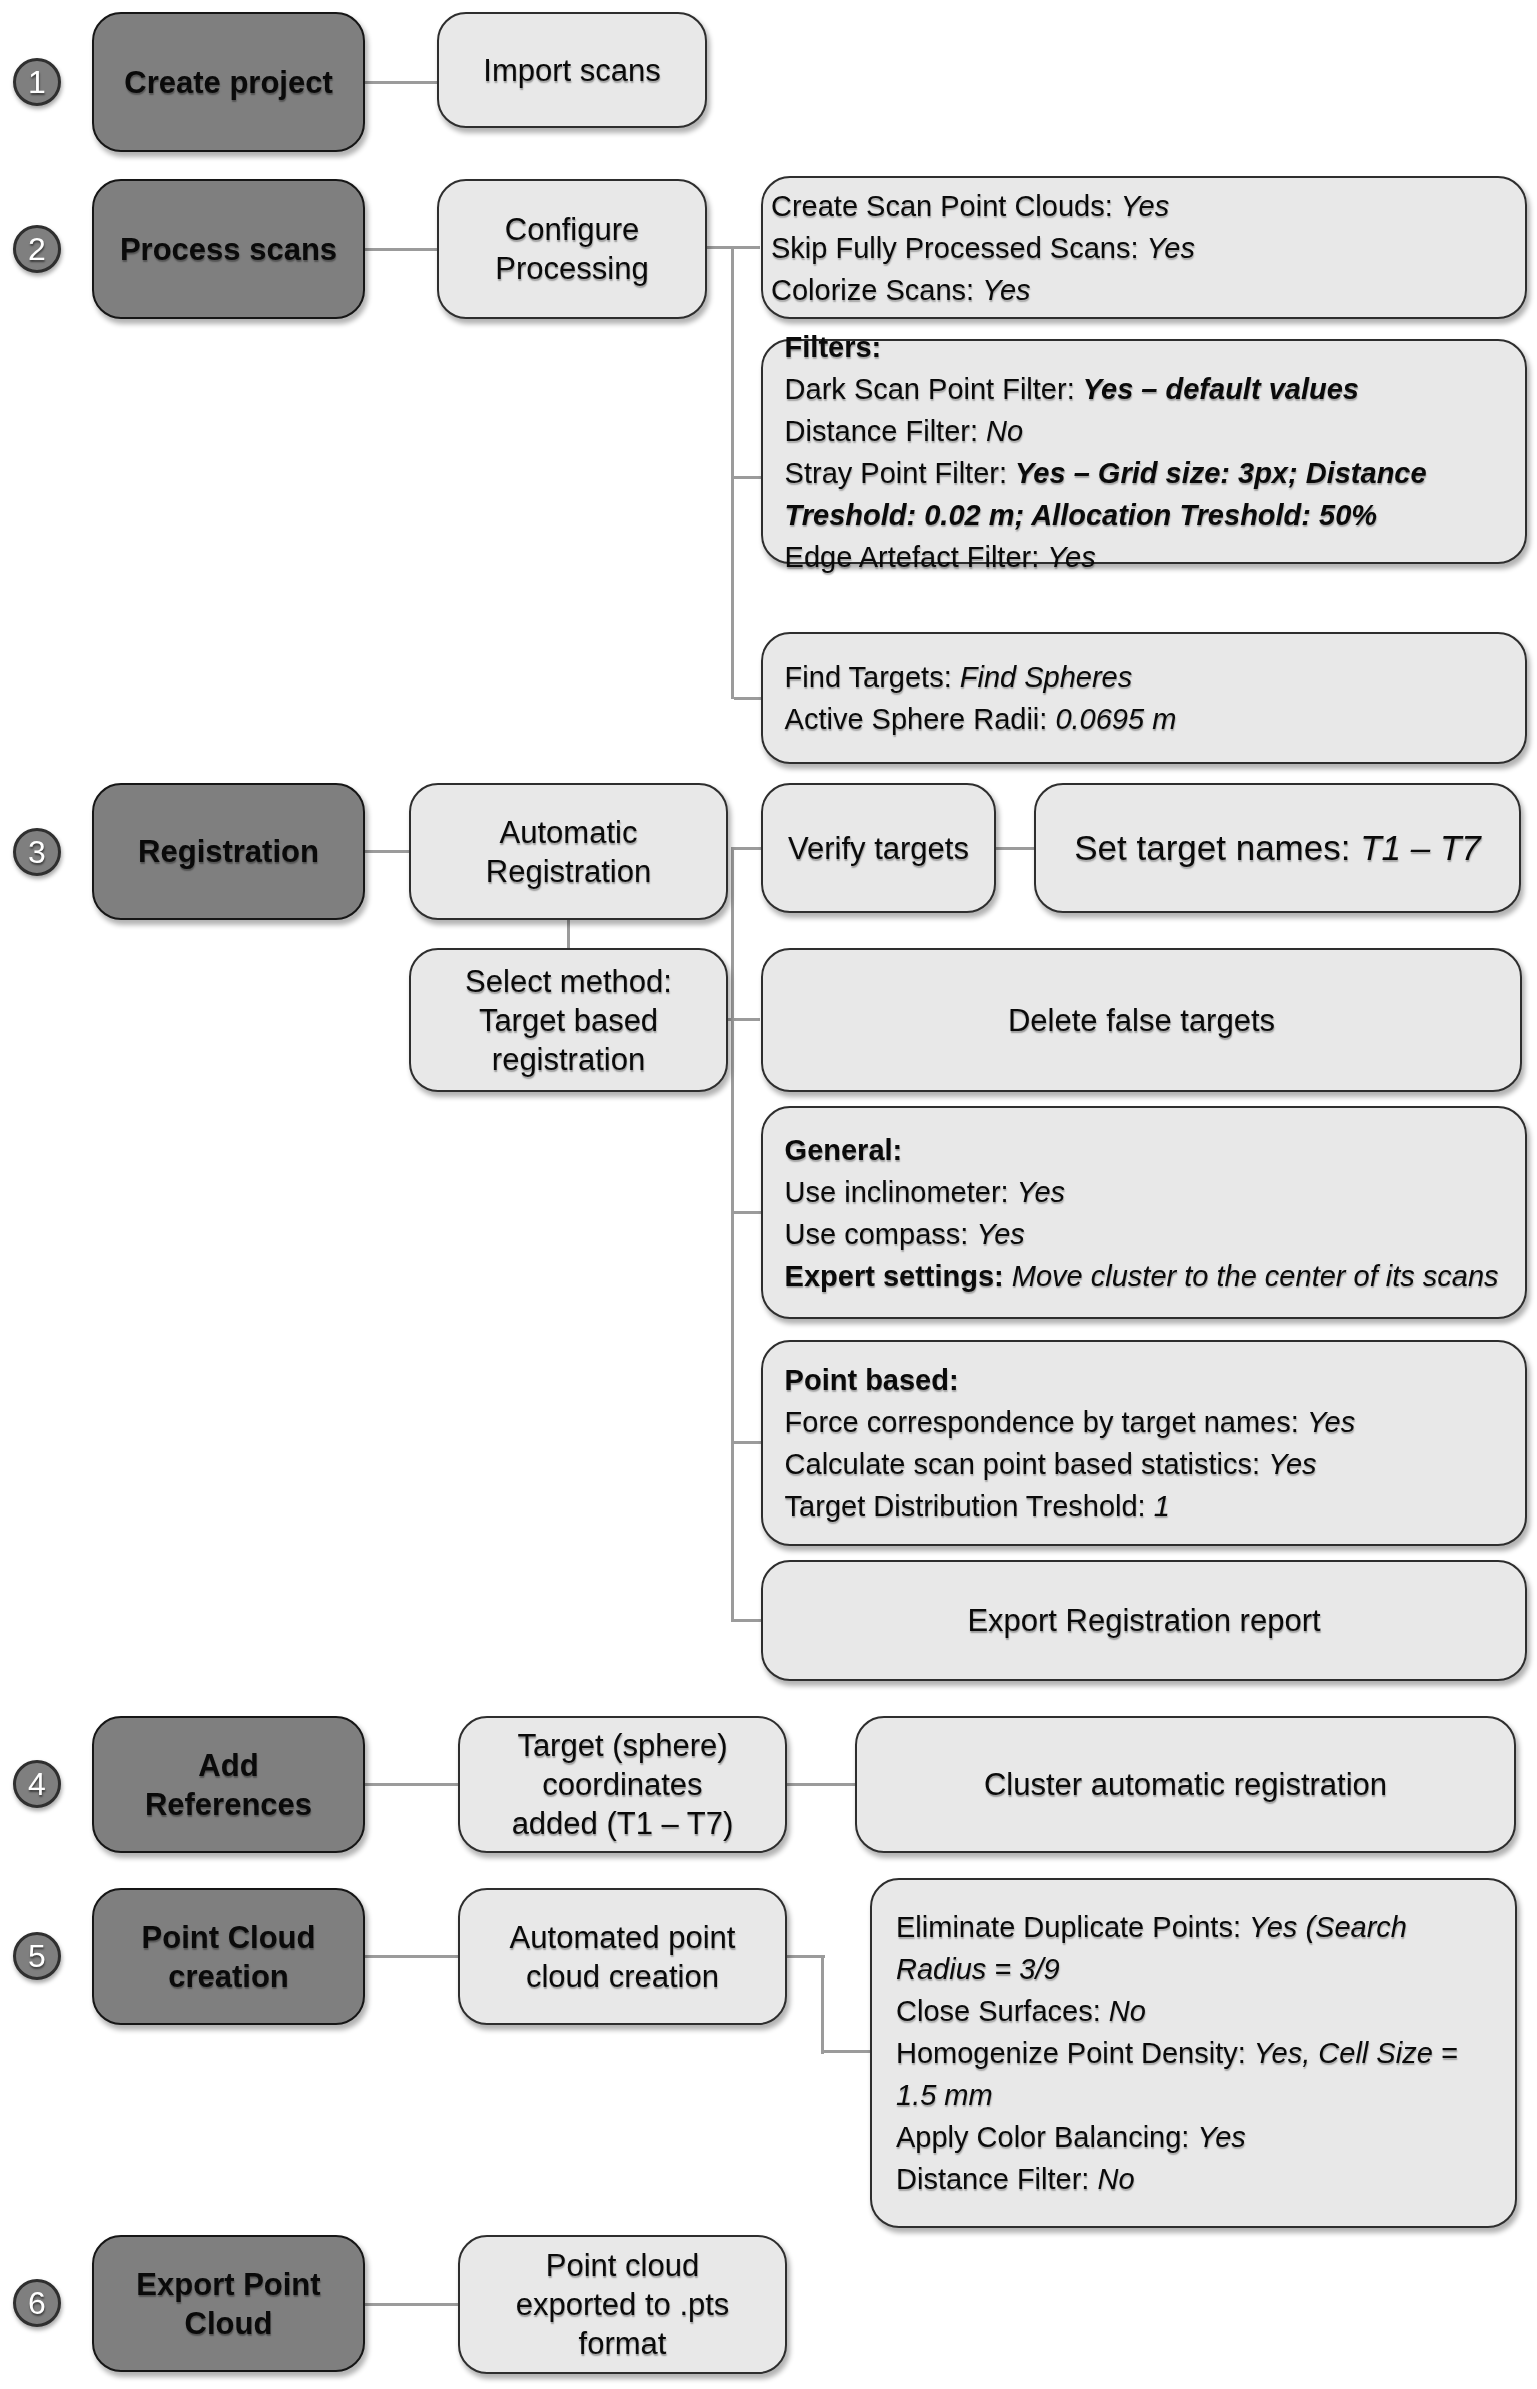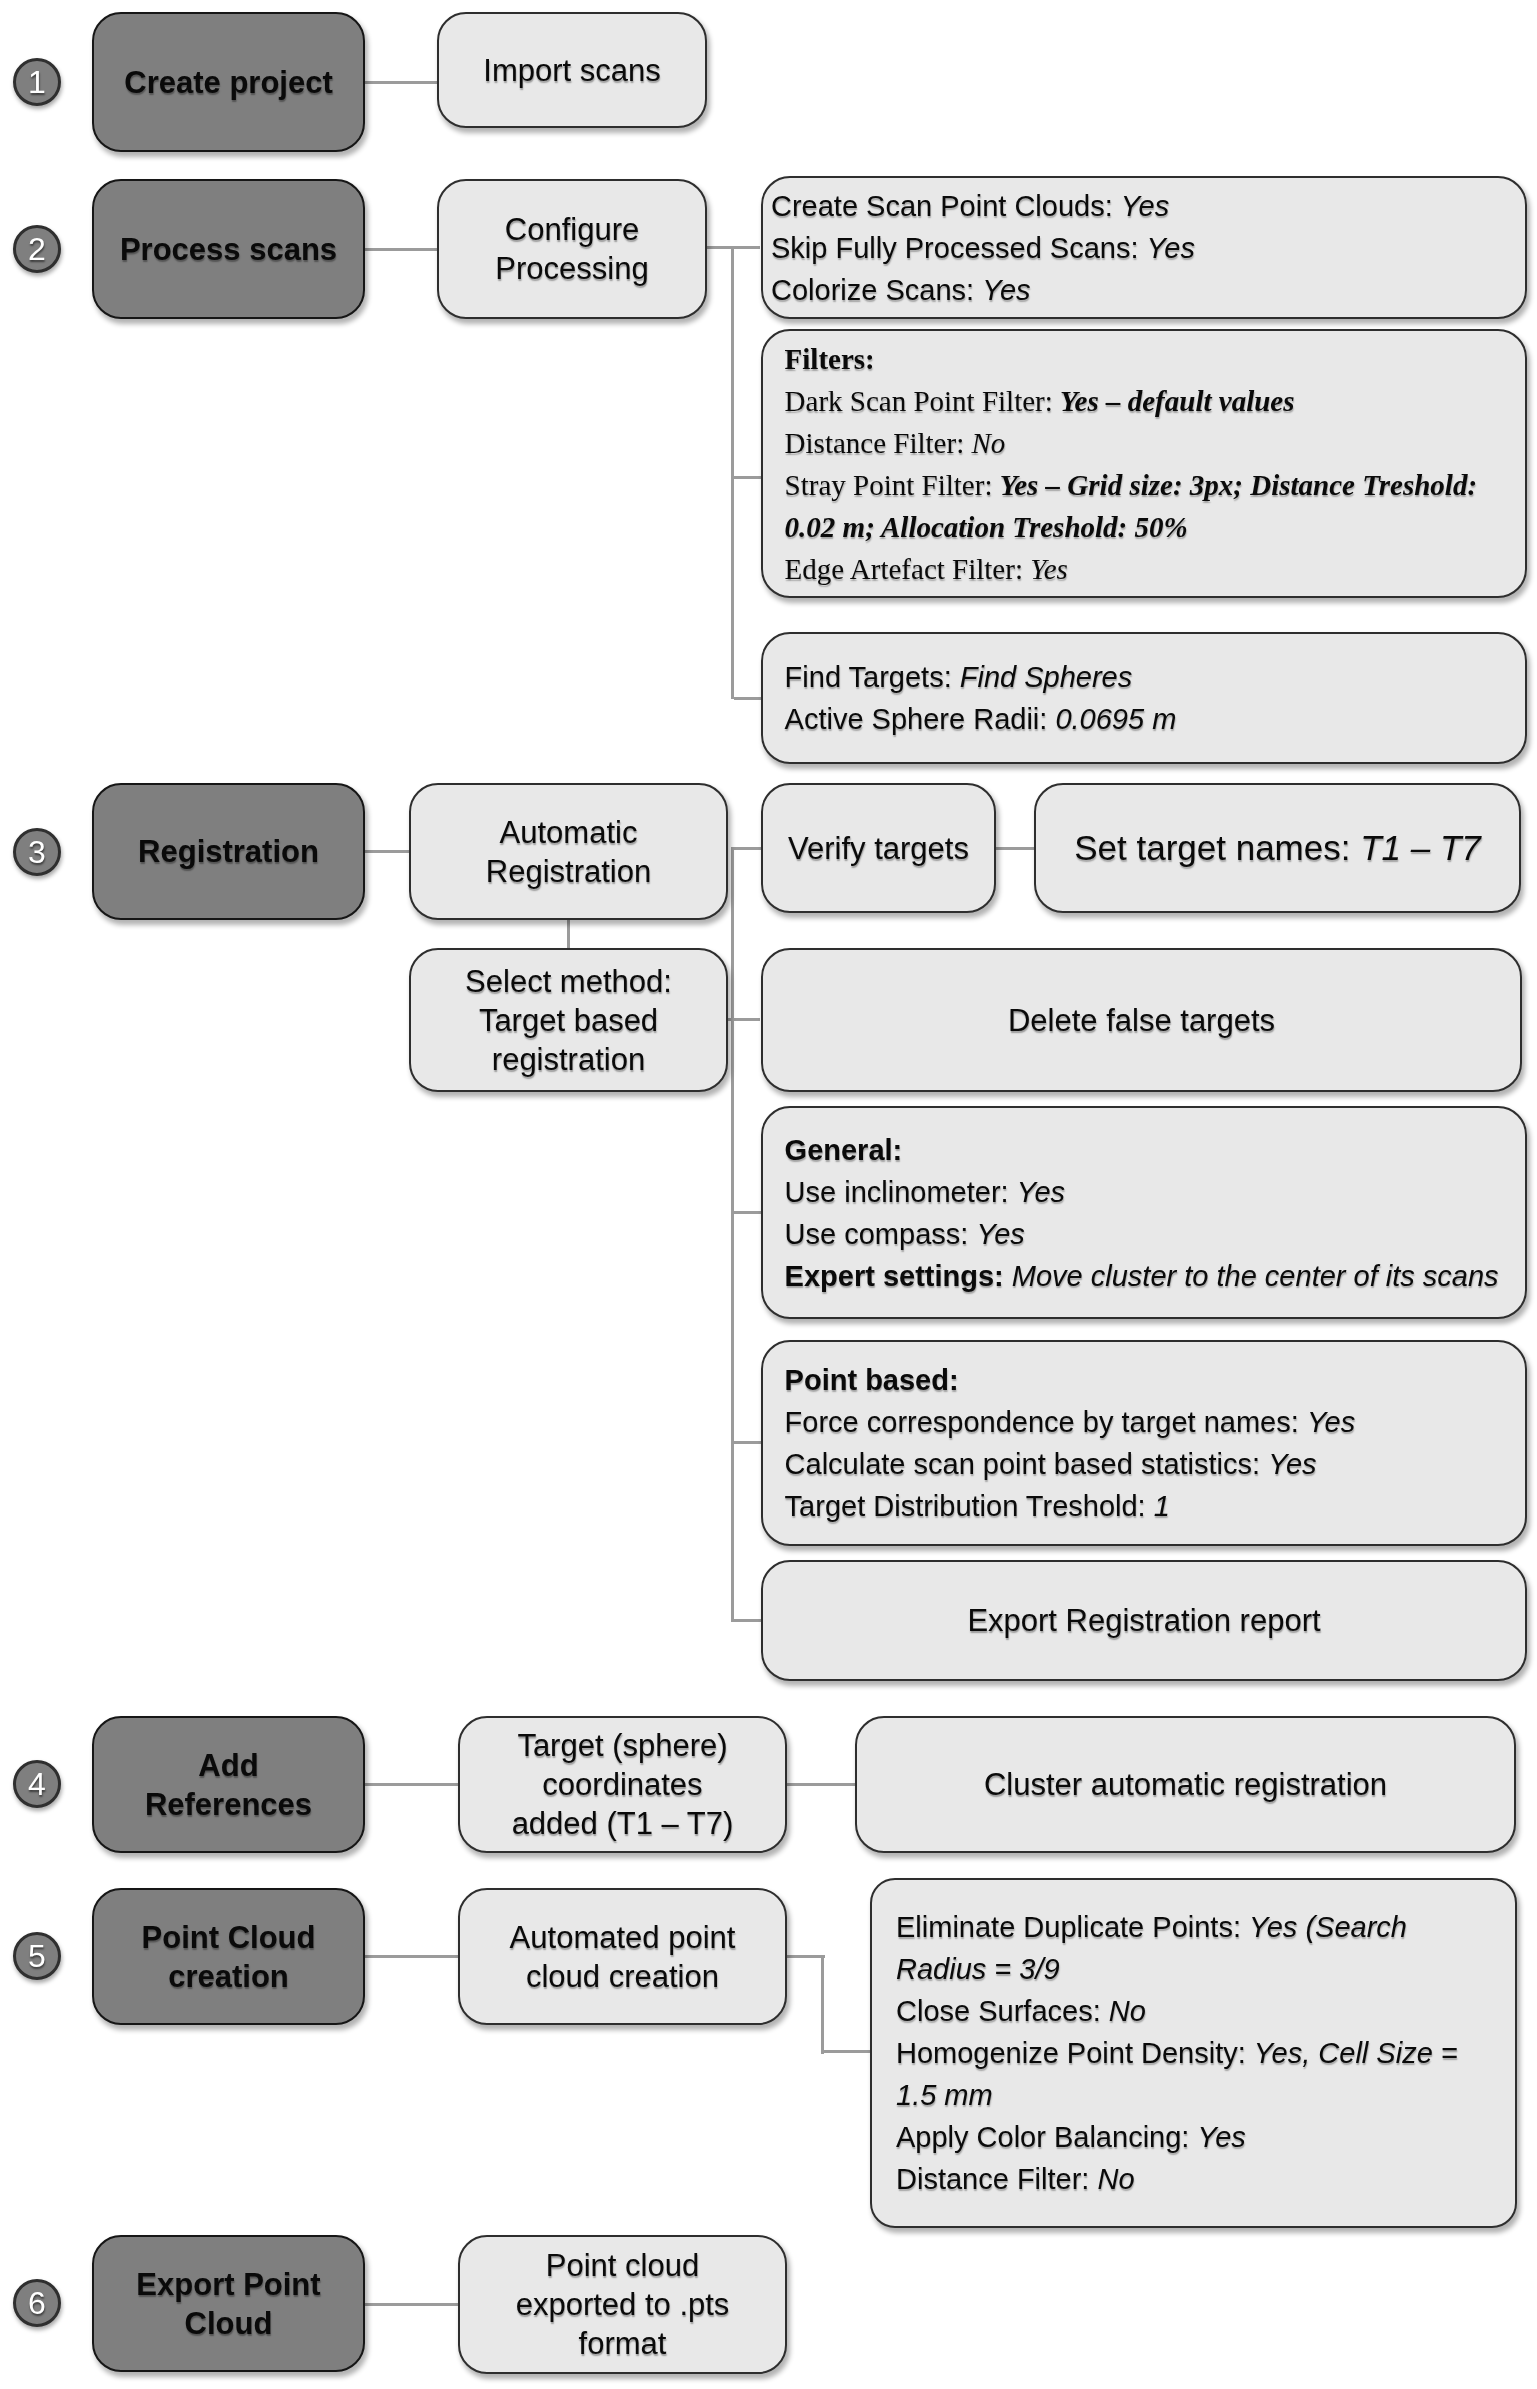--- a/index.html
+++ b/index.html
@@ -33,21 +33,21 @@
     font-size:31px;line-height:39px;text-align:center;
     white-space:pre-line;color:var(--ink);
     text-shadow:0.5px 1.5px 1.5px rgba(0,0,0,.35);
     padding:0 10.3px;
   }
   .txt.bold{font-weight:bold;}
   .detail{
     flex-direction:column;align-items:stretch;justify-content:center;
     padding:3.1px 21.6px;
   }
-  .detail.wide-pad{padding:3.1px 24px;border-radius:25px;}
+  .detail.wide-pad{padding:3.1px 24px;}
   .detail .ln{
     font-size:29px;line-height:42px;color:var(--ink);
     text-shadow:0.5px 1.5px 1.5px rgba(0,0,0,.30);
     text-align:left;
   }
   .detail.center-lines .ln{text-align:center;font-size:35px;}
   .run.b{font-weight:bold;}
   .run.i{font-style:italic;}
   .run.bi{font-weight:bold;font-style:italic;}
   .circle{
@@ -127,21 +127,21 @@
   </div>
   <div class="box" style="left:437px;top:179px;width:270px;height:140px;">
     <div class="txt">Configure
 Processing</div>
   </div>
   <div class="box detail" style="left:761px;top:176px;width:766px;height:143px;padding-left:8px;">
       <div class="ln"><span class="run">Create Scan Point Clouds: </span><span class="run i">Yes</span></div>
       <div class="ln"><span class="run">Skip Fully Processed Scans: </span><span class="run i">Yes</span></div>
       <div class="ln"><span class="run">Colorize Scans: </span><span class="run i">Yes</span></div>
     </div>
-  <div class="box detail" style="left:761px;top:329px;width:766px;height:269px;font-family:Liberation Serif, serif;">
+  <div class="box detail" style="left:761px;top:339px;width:766px;height:225px;">
       <div class="ln"><span class="run b">Filters:</span></div>
       <div class="ln"><span class="run">Dark Scan Point Filter: </span><span class="run bi">Yes – default values</span></div>
       <div class="ln"><span class="run">Distance Filter: </span><span class="run i">No</span></div>
       <div class="ln"><span class="run">Stray Point Filter: </span><span class="run bi">Yes – Grid size: 3px; Distance Treshold: 0.02 m; Allocation Treshold: 50%</span></div>
       <div class="ln"><span class="run">Edge Artefact Filter: </span><span class="run i">Yes</span></div>
     </div>
   <div class="box detail" style="left:761px;top:632px;width:766px;height:132px;">
       <div class="ln"><span class="run">Find Targets: </span><span class="run i">Find Spheres</span></div>
       <div class="ln"><span class="run">Active Sphere Radii: </span><span class="run i">0.0695 m</span></div>
     </div>

